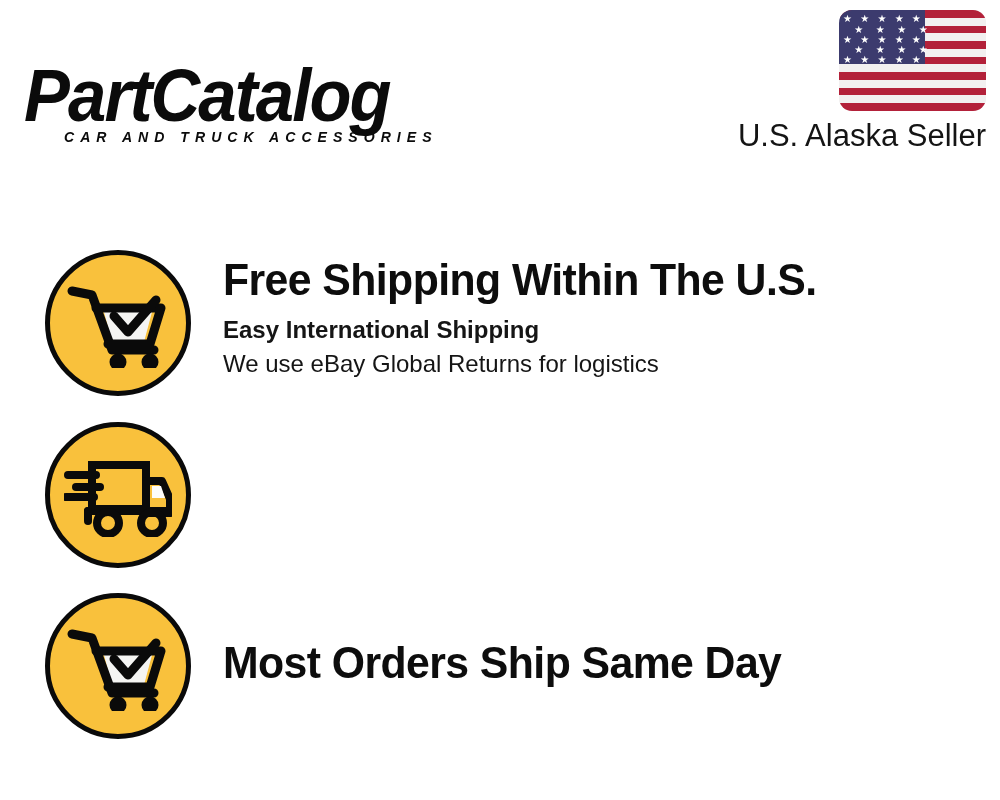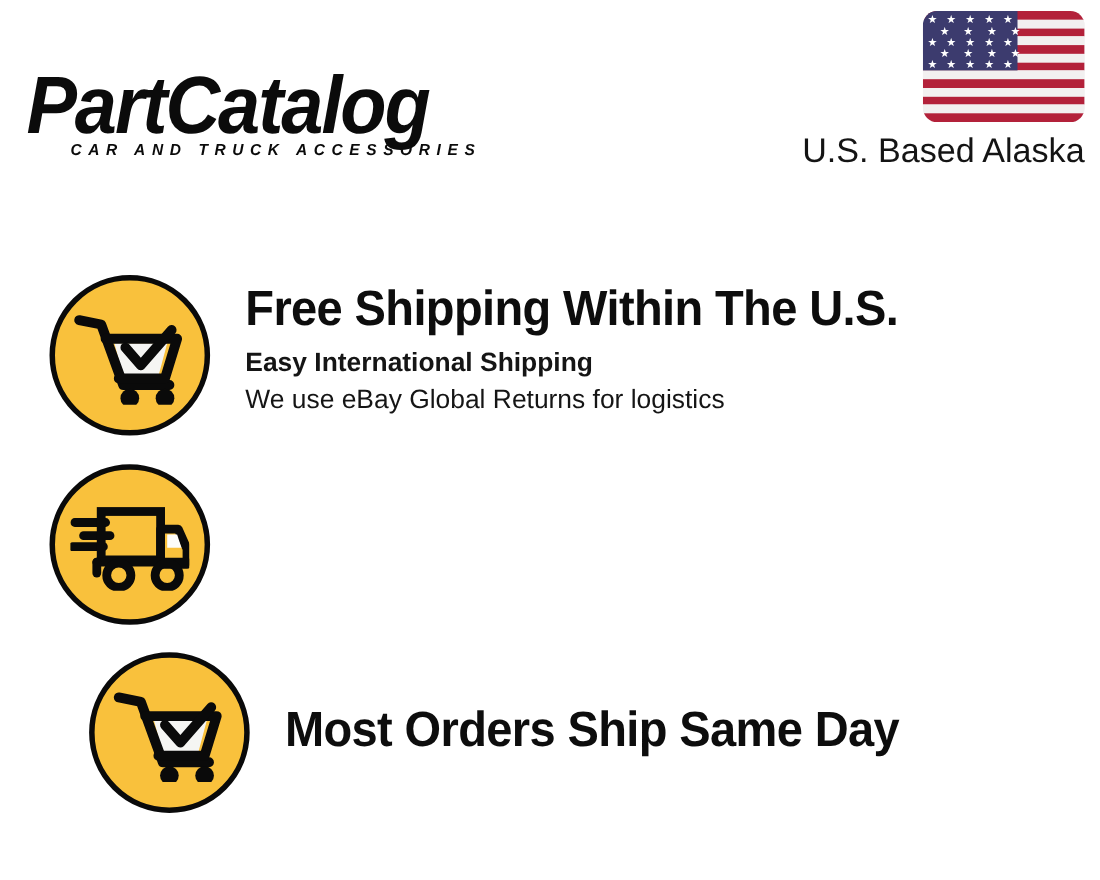--- a/index.html
+++ b/index.html
@@ -129,21 +129,21 @@
   }
   .feature-row {
     position: absolute;
     left: 0;
     width: 832px;
     display: flex;
     align-items: flex-start;
   }
   #row-0 { top: 14px; }
   #row-1 { top: 186px; }
-  #row-2 { top: 357px; padding-left: 36px; }
+  #row-2 { top: 357px; }
 
   .badge {
     position: relative;
     flex: 0 0 auto;
     width: 146px;
     height: 146px;
     margin-left: 45px;
     border-radius: 50%;
     background: #f9c13c;
     border: 5px solid #0a0a0a;
@@ -244,21 +244,21 @@
         </div>
         <div class="starrow" style="top:45px;">
           <span class="star">★</span>
             <span class="star">★</span>
             <span class="star">★</span>
             <span class="star">★</span>
             <span class="star">★</span>
         </div>
       </div>
     </div>
-    <div class="seller-label">U.S. Based Alaska</div>
+    <div class="seller-label">U.S. Alaska Seller</div>
   </div>
 
   <div class="features">
 
     <div class="feature-row" id="row-0">
       <div class="badge" style="background: rgb(249, 193, 60); border-color: rgb(10, 10, 10);">
         <svg width="104" height="90" viewBox="0 0 104 90" aria-hidden="true">
 
           <polygon points="38,34 86,34 78,64 46,64" fill="#f5f5f3"></polygon>
 

